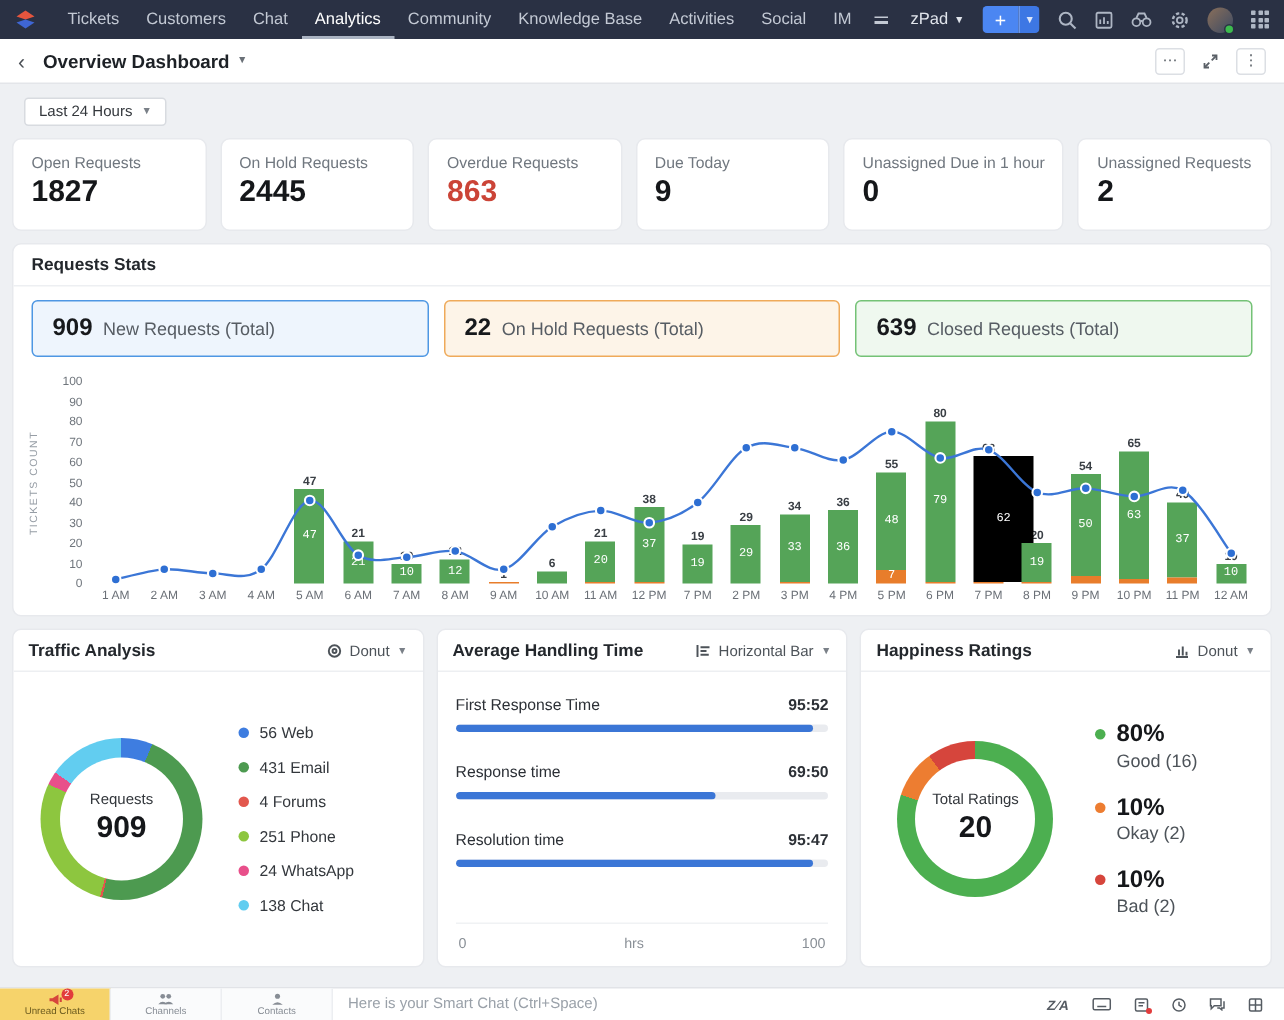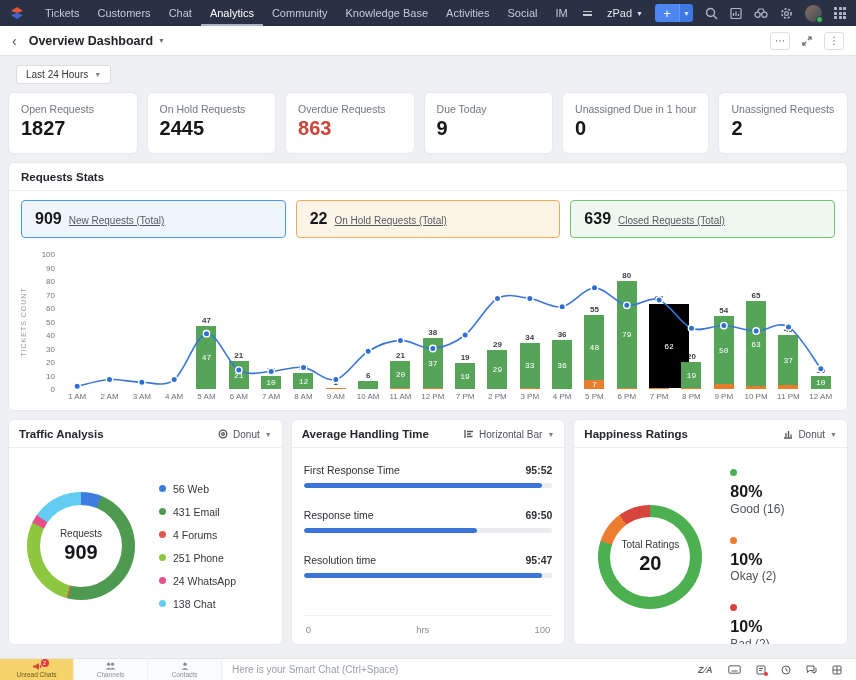--- a/index.html
+++ b/index.html
@@ -48,21 +48,21 @@
 
   
   .stats-card { margin:0 8px; background:#fff; border:1px solid #e7e9ed; border-radius:6px; }
   .stats-header { padding:8px 12px 7px; font-size:11.5px; font-weight:bold; color:#24282d; border-bottom:1px solid #edeff2; }
   .tabs-row { display:flex; gap:10px; padding:9px 12px 4px; }
   .stat-tab { flex:1; border-radius:4px; padding:9px 13px; display:flex; align-items:baseline; gap:7px; border:1px solid #e3e5e9; background:#fff; cursor:pointer; }
   .stat-tab.blue   { background:#eef5fd; border-color:#4e97e3; }
   .stat-tab.orange { background:#fdf4e8; border-color:#efaa5a; }
   .stat-tab.green  { background:#eff8ef; border-color:#74c276; }
   .stat-tab .num { font-size:16px; font-weight:bold; color:#17191c; }
-  .stat-tab .lbl { font-size:10px; color:#565c63; white-space:nowrap;text-decoration:underline; }
+  .stat-tab .lbl { font-size:12px; color:#565c63; white-space:nowrap; }
 
   .chart-wrap { display:flex; padding:12px 10px 0 6px; }
   .chart-ylabel { width:16px; position:relative; }
   .chart-ylabel span { position:absolute; left:50%; top:50%; transform:translate(-50%,-50%) rotate(-90deg); font-size:7px; letter-spacing:1px; color:#979ea6; white-space:nowrap; }
   .y-axis { width:30px; position:relative; height:135px; }
   .y-axis span { position:absolute; right:6px; font-size:8px; color:#6f757c; transform:translateY(50%); }
   .plot { flex:1; position:relative; height:135px; }
   .slots { position:absolute; inset:0; display:flex; }
   .slot { flex:1; display:flex; flex-direction:column; justify-content:flex-end; align-items:center; cursor:pointer; }
   .bar-label { font-size:8px; font-weight:bold; color:#3a3f45; margin-bottom:1px; }
@@ -84,21 +84,21 @@
 
   .donut { border-radius:50%; position:relative; flex-shrink:0; cursor:pointer; }
   .donut .hole { position:absolute; background:#fff; border-radius:50%; }
   .donut .center { position:absolute; inset:0; display:flex; flex-direction:column; align-items:center; justify-content:center; gap:2px; }
   .donut .c-label { font-size:10px; color:#33373c; }
   .donut .c-value { font-size:20px; font-weight:bold; color:#15171a; }
 
   .legend { display:flex; flex-direction:column; }
   .legend-item { display:flex; align-items:center; gap:7px; font-size:10.5px; color:#33373c; margin:5.5px 0; cursor:pointer; }
   .legend-dot { width:7px; height:7px; border-radius:50%; flex-shrink:0; }
-  .legend-big .legend-item { align-items:flex-start; margin:8px 0;flex-direction:column; }
+  .legend-big .legend-item { align-items:flex-start; margin:8px 0; }
   .legend-big .pct { font-size:16px; font-weight:bold; color:#15171a; line-height:1.1; }
   .legend-big .sub { font-size:12px; color:#4d5359; margin-top:1px; }
   .legend-big .legend-dot { margin-top:5px; }
 
   .handling-body { flex:1; display:flex; flex-direction:column; padding:16px 12px 0; }
   .h-row { margin-bottom:21px; }
   .h-top { display:flex; justify-content:space-between; font-size:10.5px; color:#2c3036; margin-bottom:7px; }
   .h-val { font-weight:bold; }
   .h-track { height:5px; background:#e9ebef; border-radius:3px; overflow:hidden; }
   .h-fill { height:100%; background:#3b76d6; border-radius:3px; }

